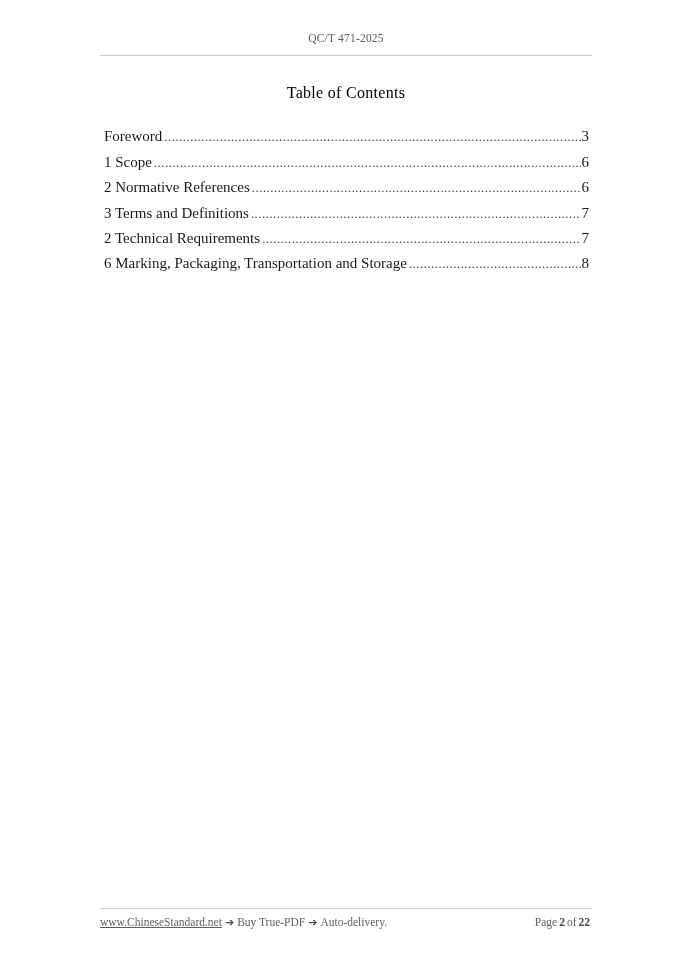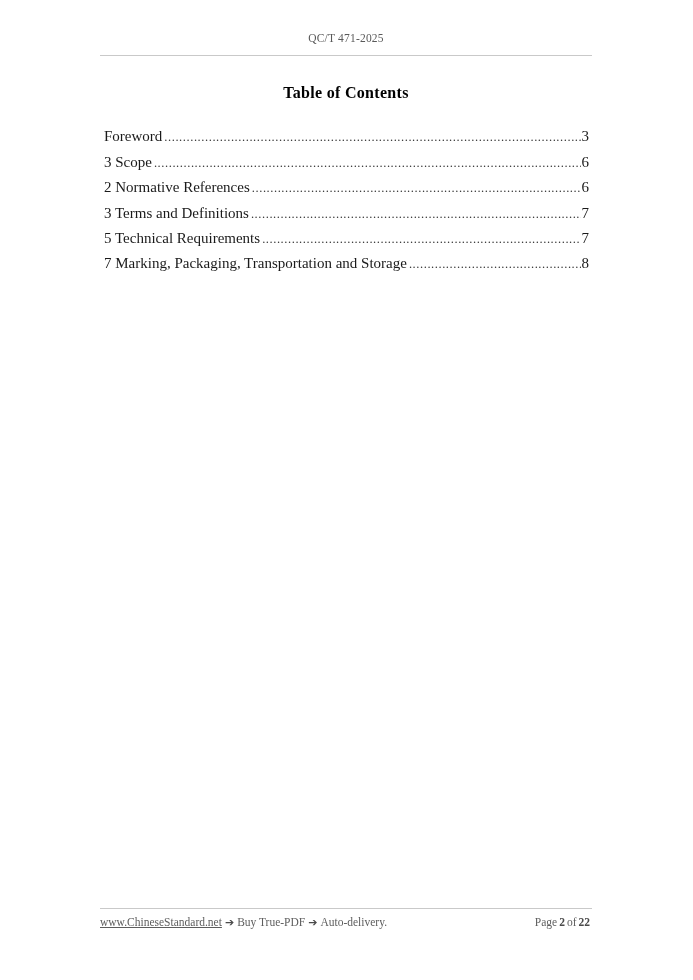--- a/index.html
+++ b/index.html
@@ -48,21 +48,21 @@
   }
 
   
   .toc-title {
     position: absolute;
     left: 100px;
     top: 84px;
     width: 492px;
     text-align: center;
     font-size: 16px;
-    font-weight: bold;
+    font-weight: normal;
     color: #000000;
     letter-spacing: 0.3px;
   }
 
   
   .toc-list {
     position: absolute;
     left: 104px;
     top: 120px;
     width: 485px;
@@ -162,47 +162,47 @@
 
   <div class="toc-list">
 
     <div class="toc-entry">
       <span class="toc-label">Foreword</span>
       <span class="toc-leader"></span>
       <span class="toc-page">3</span>
     </div>
 
     <div class="toc-entry">
-      <span class="toc-label">3 Scope</span>
+      <span class="toc-label">1 Scope</span>
       <span class="toc-leader"></span>
       <span class="toc-page">6</span>
     </div>
 
     <div class="toc-entry">
       <span class="toc-label">2 Normative References</span>
       <span class="toc-leader"></span>
       <span class="toc-page">6</span>
     </div>
 
     <div class="toc-entry">
       <span class="toc-label">3 Terms and Definitions</span>
       <span class="toc-leader"></span>
       <span class="toc-page">7</span>
     </div>
 
     <div class="toc-entry">
-      <span class="toc-label">5 Technical Requirements</span>
+      <span class="toc-label">2 Technical Requirements</span>
       <span class="toc-leader"></span>
       <span class="toc-page">7</span>
     </div>
 
 
 
     <div class="toc-entry">
-      <span class="toc-label">7 Marking, Packaging, Transportation and Storage</span>
+      <span class="toc-label">6 Marking, Packaging, Transportation and Storage</span>
       <span class="toc-leader"></span>
       <span class="toc-page">8</span>
     </div>
 
 
   </div>
 
   <div class="footer-rule"></div>
 
   <div class="doc-footer">

